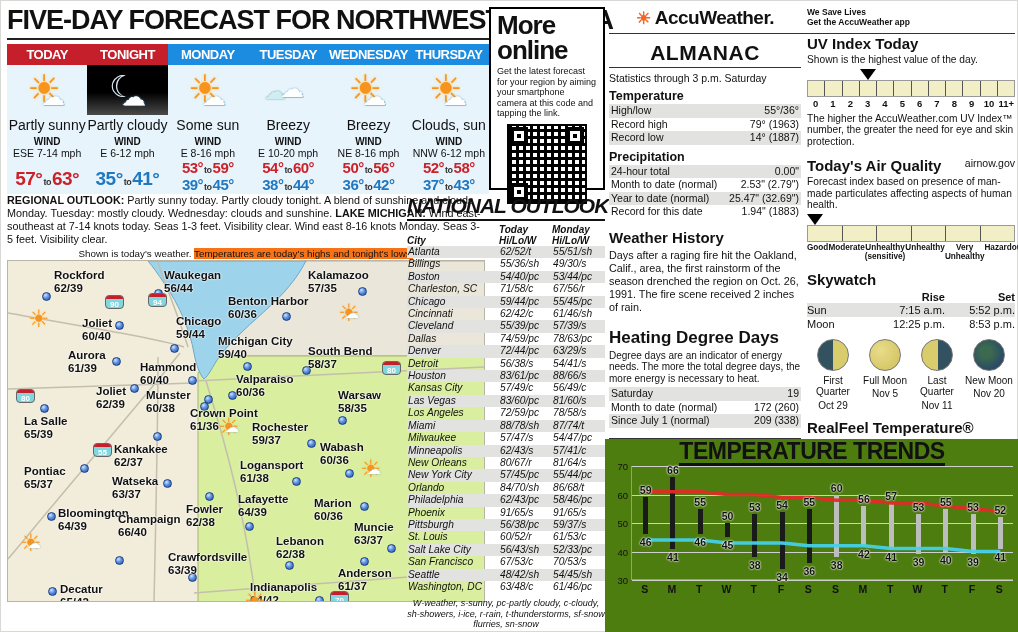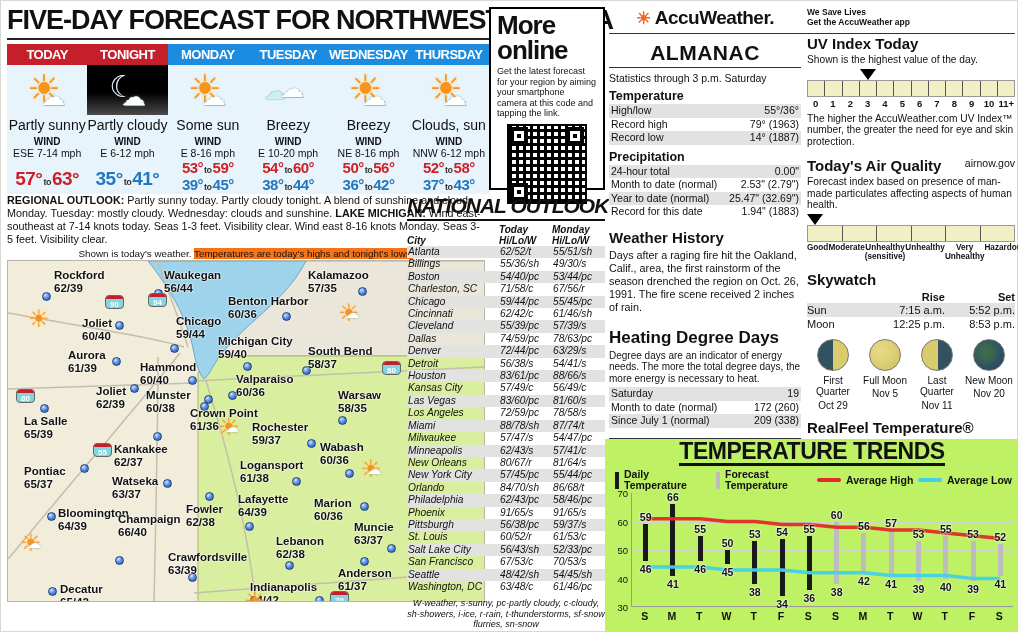--- a/index.html
+++ b/index.html
@@ -109,21 +109,21 @@
   .moon.last-quarter { background:linear-gradient(90deg,#d9cc6d 55%,#31525e 55%); }
   .moon.new-moon { background:radial-gradient(circle at 40% 40%,#3c6a4e 20%,#2b4a66 70%); }
   .phase .date { margin-top:2px; }
   .rf-body { font-size:10px; line-height:11.5px; margin-top:2px; }
   .rf-row { display:flex; margin-top:4px; }
   .rf-row span { flex:1; text-align:center; }
   .rf-temps { background:#e2e2e0; font-weight:800; font-size:12.5px; padding:1px 0; }
   .rf-times { font-size:11px; padding-top:2px; }
 
   
-  .trends { position:absolute; left:604px; top:438px; width:414px; height:194px; background:#bef264; }
+  .trends { position:absolute; left:604px; top:438px; width:414px; height:194px; background:#4d7c0f; }
   .tt-title { text-align:center; }
   .tt-title span { display:inline-block; font-size:23px; font-weight:900; letter-spacing:-0.5px; border-bottom:3px solid #111; line-height:24px; }
   .tt-legend { display:flex; margin:3px 0 2px 10px; }
   .tt-leg { display:flex; align-items:center; flex:1; font-size:10.5px; font-weight:800; line-height:11px; }
   .sw-bar { width:4px; height:17px; margin-right:5px; }
   .sw-line { width:24px; height:4px; border-radius:2px; margin-right:5px; }
   .tt-plot { position:relative; margin-left:26px; width:382px; height:114px; border-left:1px solid #999; border-bottom:1px solid #999; }
   .grid { position:absolute; left:0; width:100%; height:1px; background:#cfcfcb; }
   .ytick { position:absolute; left:-22px; width:18px; text-align:right; font-size:9.5px; }
   .bar { position:absolute; width:5px; }
@@ -756,38 +756,20 @@
     <div class="rf-row rf-times" id="rf-times">
         <span>8 a.m.</span>
         <span>noon</span>
         <span>4 p.m.</span>
         <span>8 p.m.</span>
       </div>
   </div>
 
   <div class="trends">
     <div class="tt-title"><span>TEMPERATURE TRENDS</span></div>
-    <div class="tt-legend" id="tt-legend">
-        <div class="tt-leg">
-          <span class="sw-bar" style="background: rgb(26, 26, 26);"></span>
-          <span style="width: 72px;">Daily Temperature</span>
-        </div>
-        <div class="tt-leg">
-          <span class="sw-bar" style="background: rgb(189, 189, 189);"></span>
-          <span style="width: 72px;">Forecast Temperature</span>
-        </div>
-        <div class="tt-leg">
-          <span class="sw-line" style="background: rgb(224, 43, 39);"></span>
-          <span style="width: 72px;">Average High</span>
-        </div>
-        <div class="tt-leg">
-          <span class="sw-line" style="background: rgb(69, 208, 232);"></span>
-          <span style="width: 72px;">Average Low</span>
-        </div>
-      </div>
     <div class="tt-plot" id="tt-plot">
         <div class="grid" style="top: 0px;"></div>
         <div class="ytick" style="top: -5px;">70</div>
         <div class="grid" style="top: 28.5px;"></div>
         <div class="ytick" style="top: 23.5px;">60</div>
         <div class="grid" style="top: 57px;"></div>
         <div class="ytick" style="top: 52px;">50</div>
         <div class="grid" style="top: 85.5px;"></div>
         <div class="ytick" style="top: 80.5px;">40</div>
         <div class="grid" style="top: 114px;"></div>

